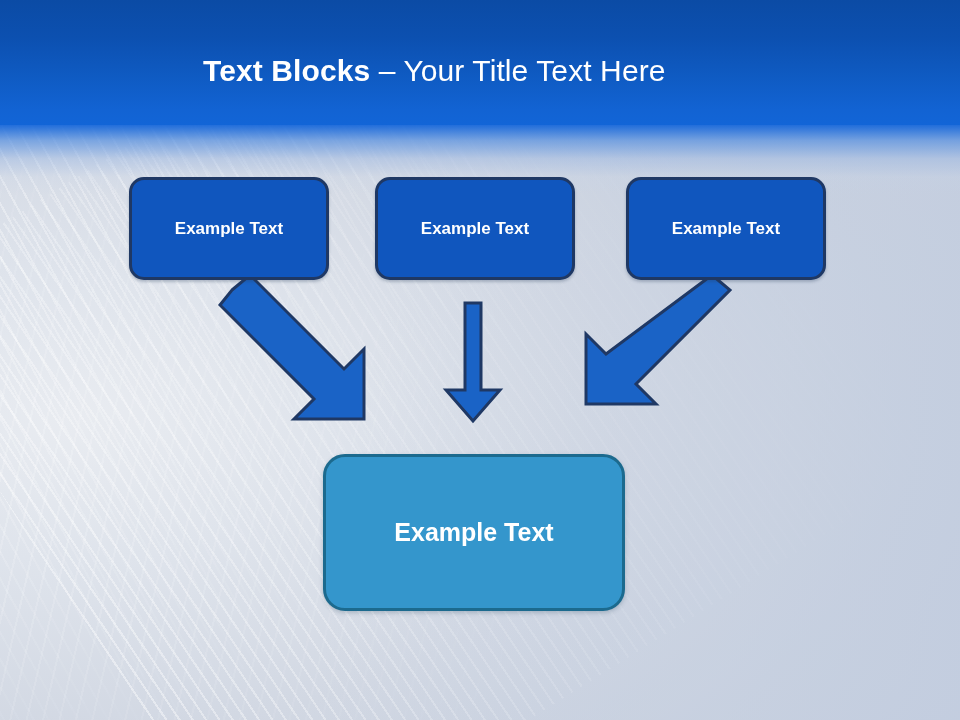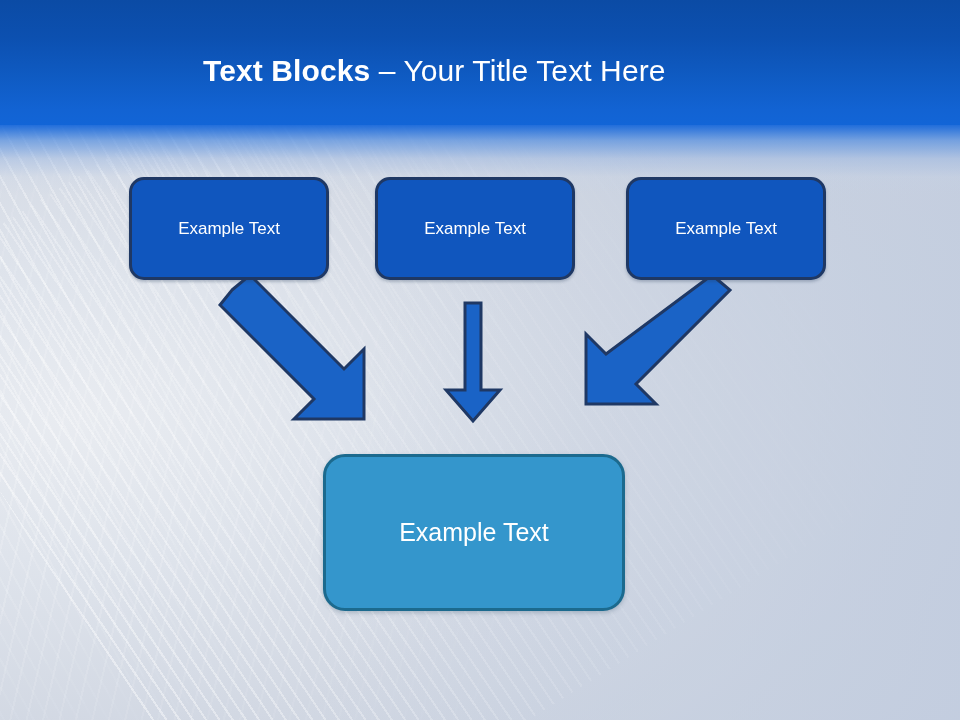--- a/index.html
+++ b/index.html
@@ -133,20 +133,21 @@
 
   
   .node {
     position: absolute;
     box-sizing: border-box;
     display: flex;
     align-items: center;
     justify-content: center;
     text-align: center;
     color: #ffffff;
+    font-weight: bold;
   }
   .node-top {
     width: 200px;
     height: 103px;
     border-radius: 15px;
     border: 3px solid #1f3864;
     background: #1056be;
     font-size: 17px;
     box-shadow: 0 2px 3px rgba(40,60,95,0.28);
   }

